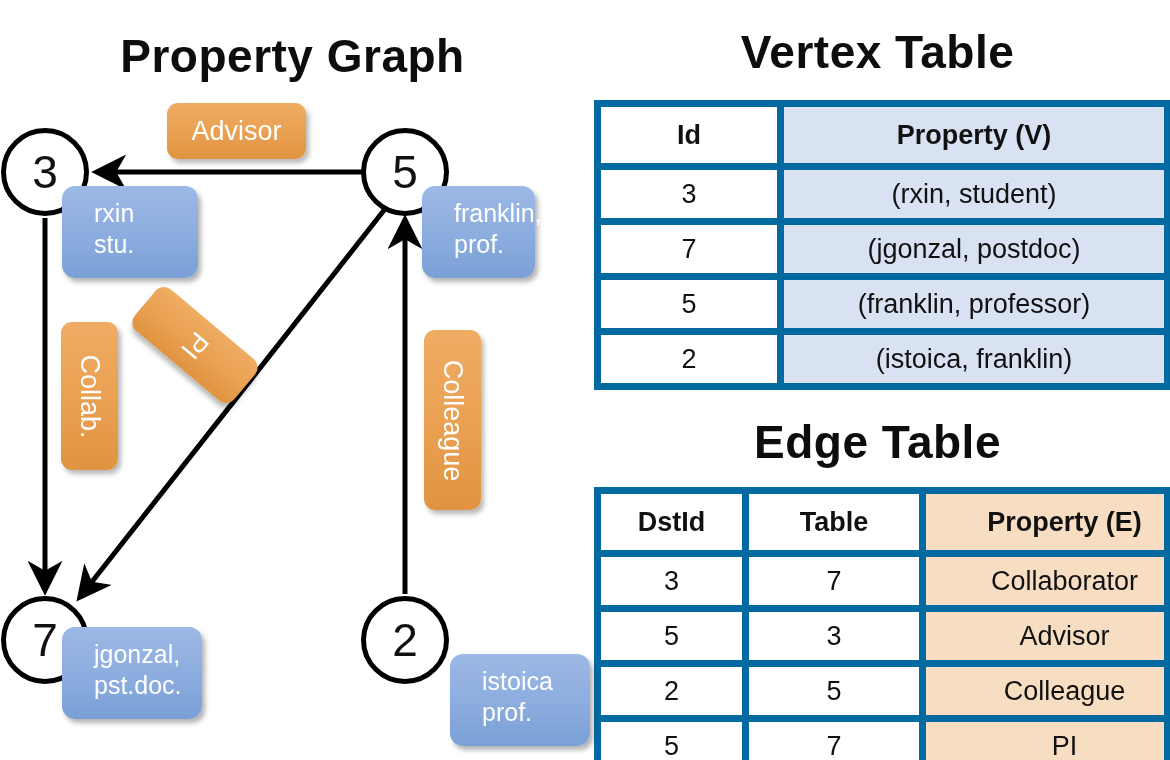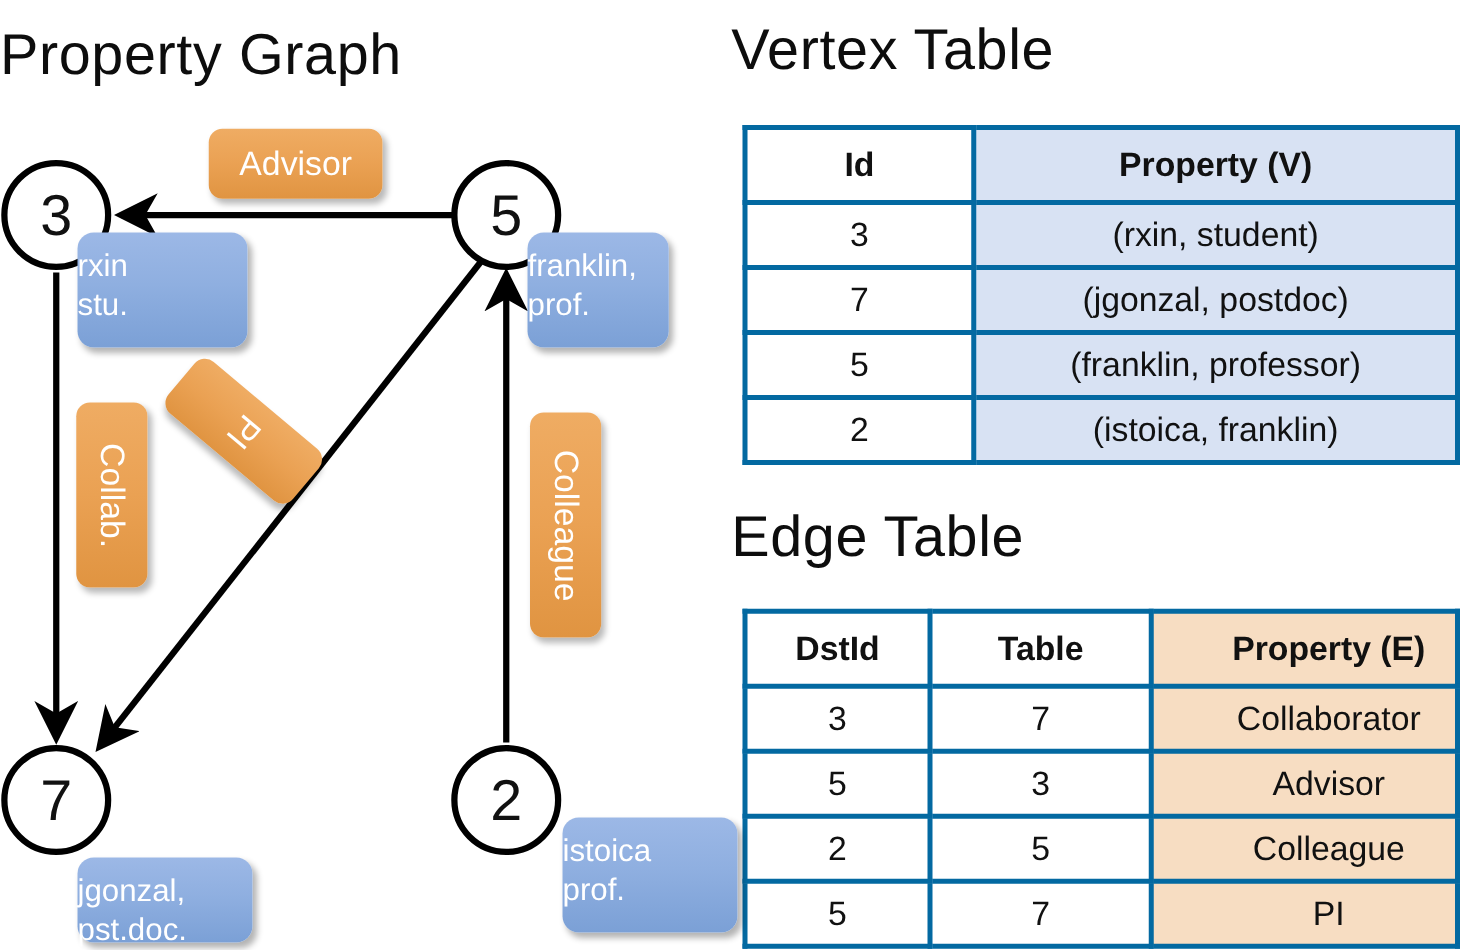--- a/index.html
+++ b/index.html
@@ -12,26 +12,27 @@
     height: 760px;
     position: relative;
     overflow: hidden;
     font-family: "Liberation Sans", sans-serif;
     color: #000000;
   }
 
   
   .title {
     position: absolute;
-    font-weight: 400;
+    font-weight: 700;
     font-size: 46px;
     letter-spacing: 0.5px;
     color: #0d0d0d;
     white-space: nowrap;
-    text-align: left;
+    text-align: center;
+    margin-top: 13px;
   }
   #title-property-graph { left: 0px;   top: 16px;  width: 585px; }
   #title-vertex-table   { left: 585px; top: 12px;  width: 585px; }
   #title-edge-table     { left: 585px; top: 402px; width: 585px; }
 
   
   #graph-panel {
     position: absolute;
     left: 0; top: 0;
     width: 585px; height: 760px;
@@ -65,28 +66,28 @@
   #vertex-2 { left: 361px; top: 596px; }
 
   
   .prop-box {
     position: absolute;
     background: linear-gradient(to bottom, #9cb8e6 0%, #8fafe0 45%, #7ba0d6 100%);
     border-radius: 13px;
     color: #ffffff;
     font-size: 25px;
     line-height: 31px;
-    padding: 12px 14px 12px 0;
+    padding: 12px 14px 12px 32px;
     box-sizing: border-box;
     box-shadow: 3px 4px 5px rgba(0,0,0,0.30);
     z-index: 5;
   }
   #prop-rxin      { left: 62px;  top: 186px; width: 136px; height: 92px; }
   #prop-franklin  { left: 422px; top: 186px; width: 113px; height: 92px; }
-  #prop-jgonzal   { left: 62px;  top: 686px; width: 140px; height: 68px; }
+  #prop-jgonzal   { left: 62px;  top: 627px; width: 140px; height: 92px; }
   #prop-istoica   { left: 422px; top: 654px; width: 140px; height: 92px; margin-left: 28px; }
 
   
   .edge-label {
     position: absolute;
     background: linear-gradient(to bottom, #efac63 0%, #eaa153 50%, #e09441 100%);
     border-radius: 11px;
     color: #ffffff;
     box-shadow: 3px 4px 5px rgba(0,0,0,0.28);
     display: flex;
@@ -119,21 +120,21 @@
     white-space: nowrap;
   }
 
   
   .data-table {
     position: absolute;
     border-collapse: collapse;
     table-layout: fixed;
   }
   .data-table td, .data-table th {
-    border: 4px solid #0369a1;
+    border: 7px solid #0369a1;
     text-align: center;
     font-weight: 400;
     font-size: 27px;
     color: #111111;
     padding: 0;
     height: 48px;
     vertical-align: middle;
   }
   .data-table th {
     font-weight: 700;

